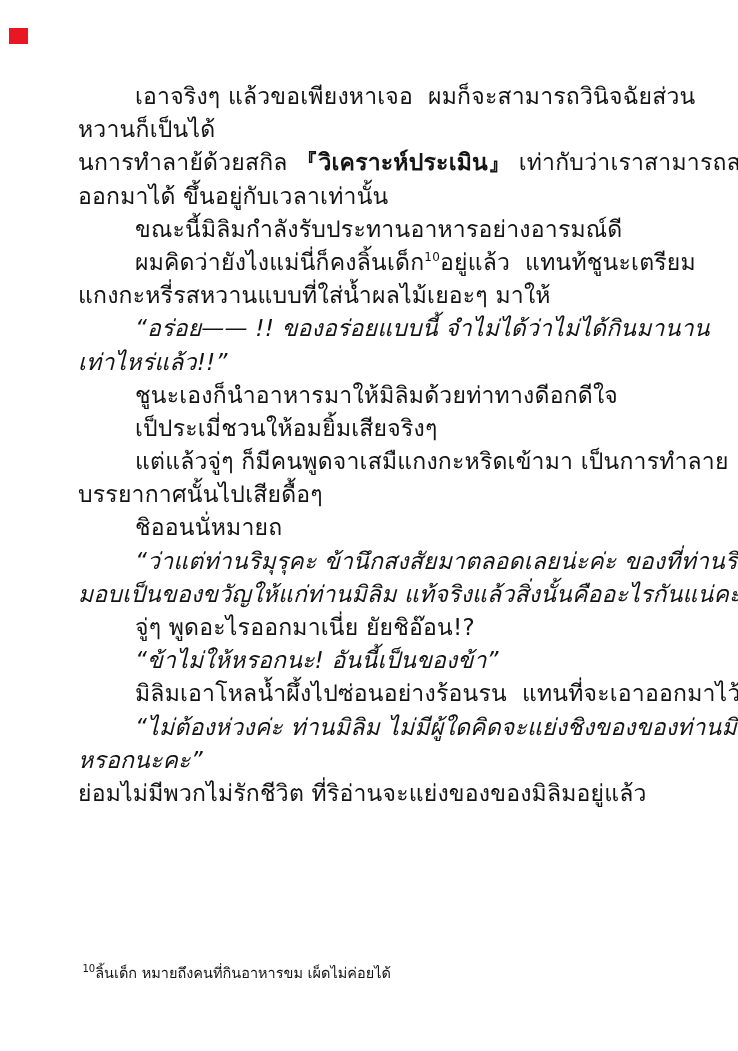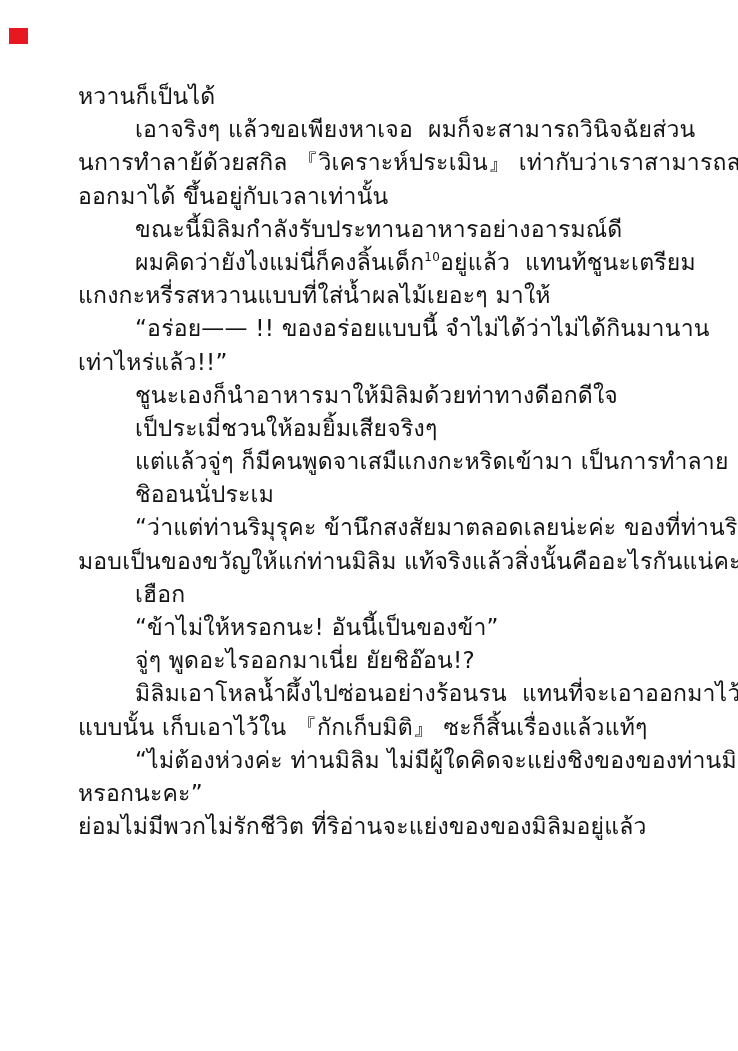--- a/index.html
+++ b/index.html
@@ -26,22 +26,22 @@
     color: #141414;
   }
   .text-line {
     height: 33.2px;
     line-height: 33.2px;
     font-size: 23px;
     white-space: pre;
     letter-spacing: 0.2px;
   }
   .text-line.indent { padding-left: 57px; }
-  .text-line.italic { }
-  .seg-bold { font-weight: normal; }
+  .text-line.italic { font-style: italic; }
+  .seg-bold { font-weight: bold; }
   .seg-sup {
     font-size: 12px;
     vertical-align: super;
     line-height: 0;
   }
   .footnote {
     position: absolute;
     left: 64px; top: 940px;
     font-size: 14.5px;
     line-height: 22px;
@@ -53,37 +53,39 @@
     vertical-align: super;
     line-height: 0;
   }
 </style>
 </head>
 <body>
 
 <div class="page">
   <div class="red-marker" style="background: rgb(232, 24, 34);"></div>
   <div class="text-block">
+      <div class="text-line indent"><span>เอาจริงๆ แล้วขอเพียงหาเจอ  ผมก็จะสามารถวินิจฉัยส่วน</span></div>
       <div class="text-line"><span>หวานก็เป็นได้</span></div>
-      <div class="text-line indent"><span>เอาจริงๆ แล้วขอเพียงหาเจอ  ผมก็จะสามารถวินิจฉัยส่วน</span></div>
       <div class="text-line"><span>นการทำลาย้ด้วยสกิล </span><span class="seg-bold">『วิเคราะห์ประเมิน』</span><span> เท่ากับว่าเราสามารถสกัดน้ำตาล</span></div>
       <div class="text-line"><span>ออกมาได้ ขึ้นอยู่กับเวลาเท่านั้น</span></div>
       <div class="text-line indent"><span>ขณะนี้มิลิมกำลังรับประทานอาหารอย่างอารมณ์ดี</span></div>
       <div class="text-line indent"><span>ผมคิดว่ายังไงแม่นี่ก็คงลิ้นเด็ก</span><span class="seg-sup">10</span><span>อยู่แล้ว  แทนท้ชูนะเตรียม</span></div>
       <div class="text-line"><span>แกงกะหรี่รสหวานแบบที่ใส่น้ำผลไม้เยอะๆ มาให้</span></div>
       <div class="text-line indent italic"><span>“อร่อย—— !! ของอร่อยแบบนี้ จำไม่ได้ว่าไม่ได้กินมานาน</span></div>
       <div class="text-line italic"><span>เท่าไหร่แล้ว!!”</span></div>
       <div class="text-line indent"><span>ชูนะเองก็นำอาหารมาให้มิลิมด้วยท่าทางดีอกดีใจ</span></div>
       <div class="text-line indent"><span>เป็ประเมี่ชวนให้อมยิ้มเสียจริงๆ</span></div>
       <div class="text-line indent"><span>แต่แล้วจู่ๆ ก็มีคนพูดจาเสมืแกงกะหริดเข้ามา เป็นการทำลาย</span></div>
-      <div class="text-line indent"><span>ชิออนนั่ประเม</span></div>
+      <div class="text-line"><span>บรรยากาศนั้นไปเสียดื้อๆ</span></div>
+      <div class="text-line indent"><span>ชิออนนั่หมายถ</span></div>
       <div class="text-line indent italic"><span>“ว่าแต่ท่านริมุรุคะ ข้านึกสงสัยมาตลอดเลยน่ะค่ะ ของที่ท่านริมุรุ</span></div>
       <div class="text-line italic"><span>มอบเป็นของขวัญให้แก่ท่านมิลิม แท้จริงแล้วสิ่งนั้นคืออะไรกันแน่คะ?”</span></div>
-      <div class="text-line indent"><span>เฮือก</span></div>
+      <div class="text-line indent"><span>จู่ๆ พูดอะไรออกมาเนี่ย ยัยชิอ๊อน!?</span></div>
       <div class="text-line indent italic"><span>“ข้าไม่ให้หรอกนะ! อันนี้เป็นของข้า”</span></div>
-      <div class="text-line indent"><span>จู่ๆ พูดอะไรออกมาเนี่ย ยัยชิอ๊อน!?</span></div>
       <div class="text-line indent"><span>มิลิมเอาโหลน้ำผึ้งไปซ่อนอย่างร้อนรน  แทนที่จะเอาออกมาไว้</span></div>
-      <div class="text-line"><span>แบบนั้น เก็บเอาไว้ใน </span><span class="seg-bold">『กักเก็บมิติ』</span><span> ซะก็สิ้นเรื่องแล้วแท้ๆ</span></div>
       <div class="text-line indent italic"><span>“ไม่ต้องห่วงค่ะ ท่านมิลิม ไม่มีผู้ใดคิดจะแย่งชิงของของท่านมิลิม</span></div>
       <div class="text-line italic"><span>หรอกนะคะ”</span></div>
       <div class="text-line"><span>ย่อมไม่มีพวกไม่รักชีวิต ที่ริอ่านจะแย่งของของมิลิมอยู่แล้ว</span></div>
     </div>
+  <div class="footnote">
+    <span class="fn-marker">10</span><span>ลิ้นเด็ก หมายถึงคนที่กินอาหารขม เผ็ดไม่ค่อยได้</span>
+  </div>
 </div>
 
 </body></html>

